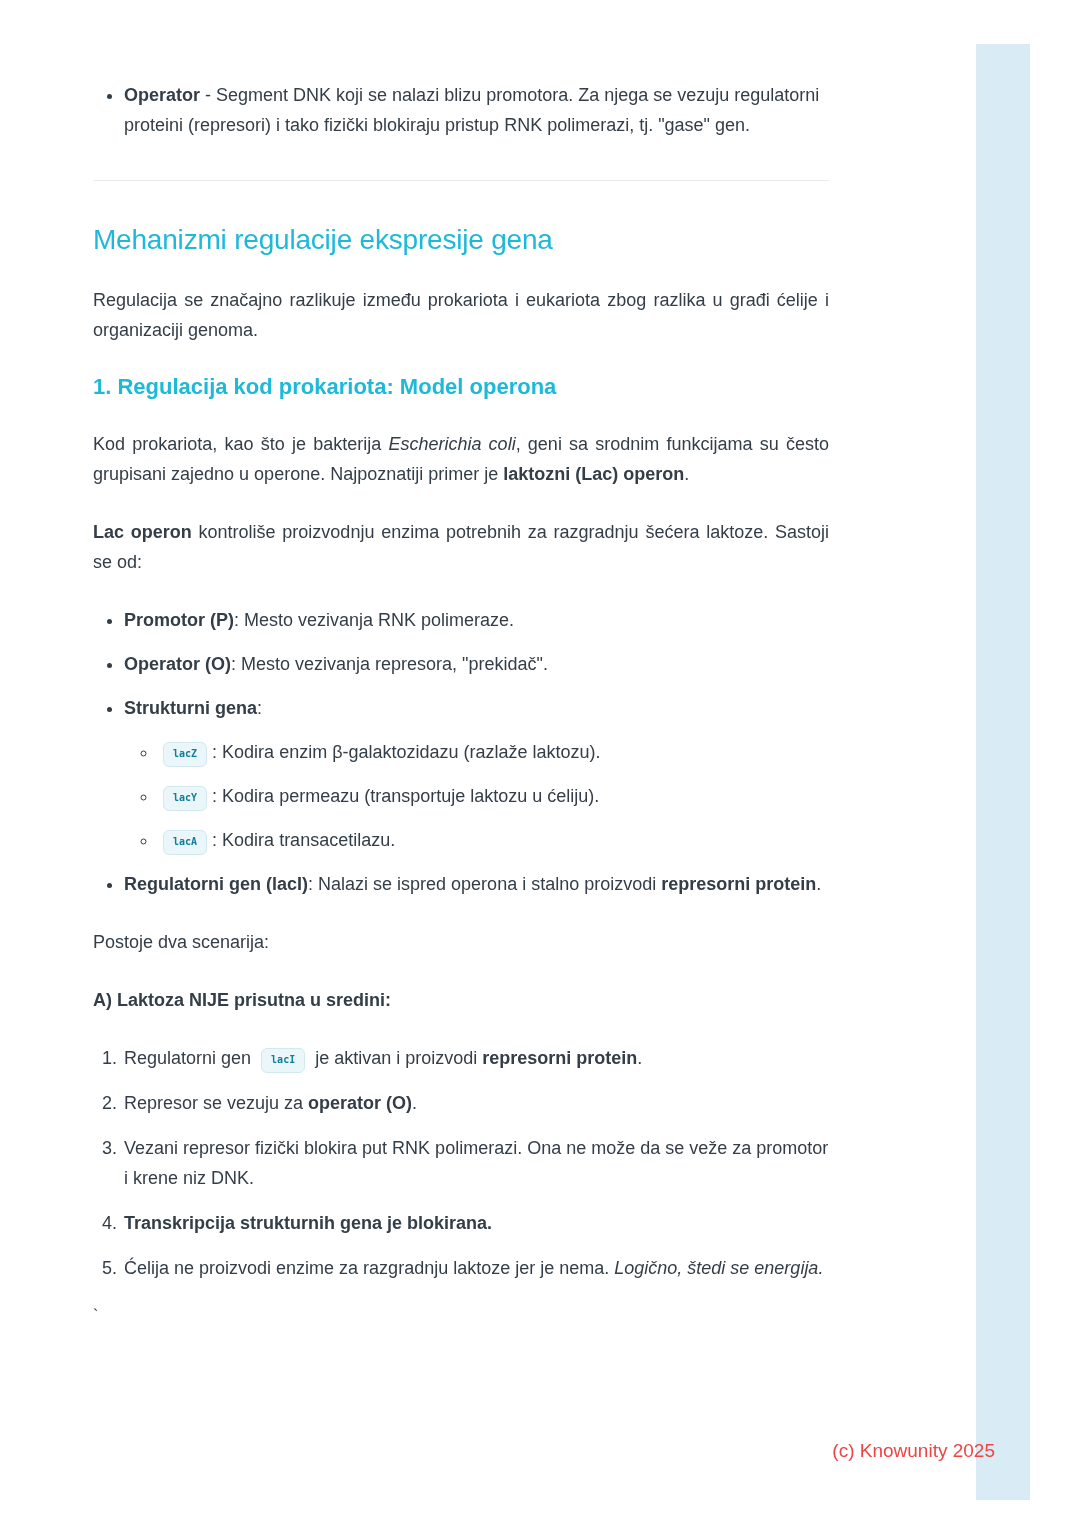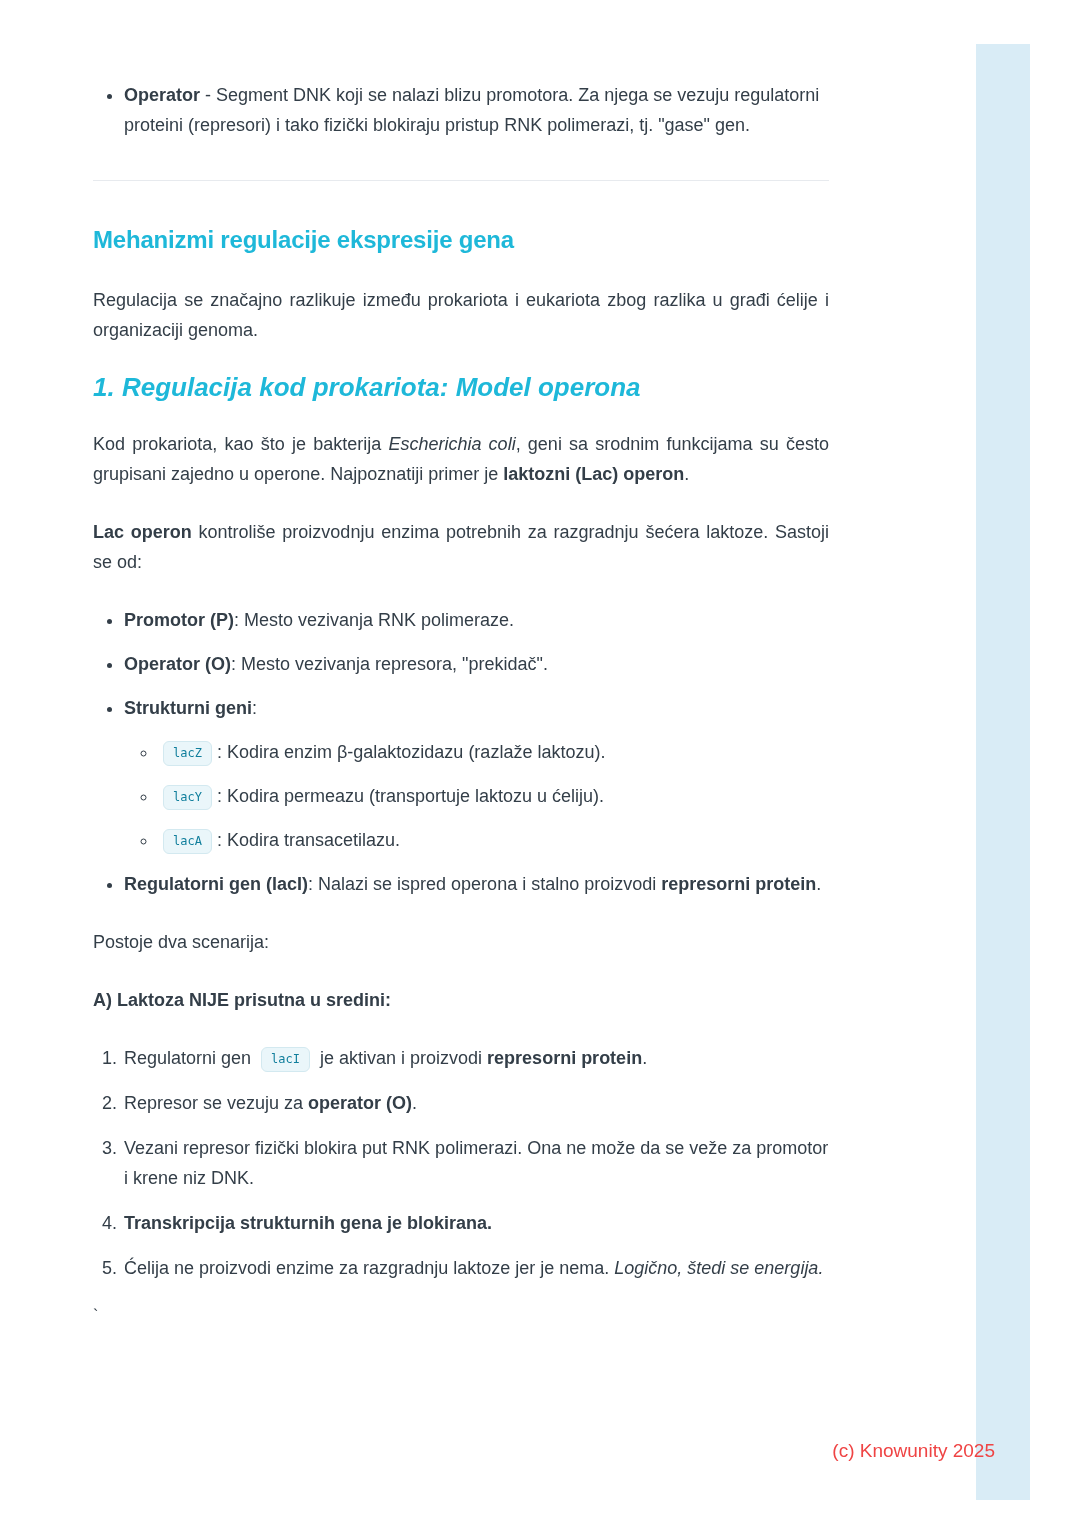--- a/index.html
+++ b/index.html
@@ -17,30 +17,30 @@
   .content {
     position: absolute; left: 93px; top: 42px; width: 736px;
     font-size: 18px; line-height: 30px; margin-top: 38px;
   }
   .b { font-weight: 700; }
   .i { font-style: italic; }
   ul.bullets { margin: 0 0 28px 0; padding-left: 31px; list-style: disc; }
   ul.bullets > li { margin-bottom: 14px; }
   ul.top { margin: 0 0 40px 0; }
   hr.divider { border: none; border-top: 1px solid #e7eaee; margin: 0 0 42px 0; }
-  h1 { font-size: 24px; line-height: 34px; color: #1eb8d9; margin: 0 0 28px 0; font-weight: 700; letter-spacing: -0.2px; }
-  h2 { font-size: 26px; line-height: 28px; color: #1eb8d9; margin: 0 0 28px 0; font-weight: 700; font-style: italic; }
+  h1 { font-size: 28px; line-height: 34px; color: #1eb8d9; margin: 0 0 28px 0; font-weight: 400; letter-spacing: -0.2px; }
+  h2 { font-size: 22px; line-height: 28px; color: #1eb8d9; margin: 0 0 28px 0; font-weight: 700; }
   p { margin: 0 0 28px 0; }
   p.just { text-align: justify; }
   ul.sub { list-style: circle; padding-left: 34px; margin: 14px 0 0 0; }
   ul.sub > li { margin-bottom: 14px; }
   .chip {
     display: inline-block;
     font-family: "DejaVu Sans Mono", monospace;
-    font-size: 12px; font-weight: 400;
+    font-size: 10px; font-weight: 700;
     color: #0f7e9c; background: #eaf6fa;
     border: 1px solid #d3e9f0; border-radius: 6px;
     padding: 1px 9px 2px; margin: 0 5px;
     line-height: 20px; vertical-align: 1px;
   }
   .steps { margin: 0 0 18px 0; }
   .step { display: flex; margin-bottom: 15px; }
   .step .num { flex: none; width: 31px; padding-left: 9px; }
   .step .stext { flex: 1; }
   .stray { font-size: 16px; margin-top: 14px; }
@@ -79,21 +79,21 @@
   </p>
 
   <ul class="bullets">
     <li>
       <span class="b">Promotor (P)</span><span>: Mesto vezivanja RNK polimeraze.</span>
     </li>
     <li>
       <span class="b">Operator (O)</span><span>: Mesto vezivanja represora, "prekidač".</span>
     </li>
     <li>
-      <span class="b">Strukturni geni</span><span>:</span>
+      <span class="b">Strukturni gena</span><span>:</span>
       <ul class="sub">
         <li>
           <code class="chip">lacZ</code><span>: Kodira enzim β-galaktozidazu (razlaže laktozu).</span>
         </li>
         <li>
           <code class="chip">lacY</code><span>: Kodira permeazu (transportuje laktozu u ćeliju).</span>
         </li>
         <li>
           <code class="chip">lacA</code><span>: Kodira transacetilazu.</span>
         </li>

